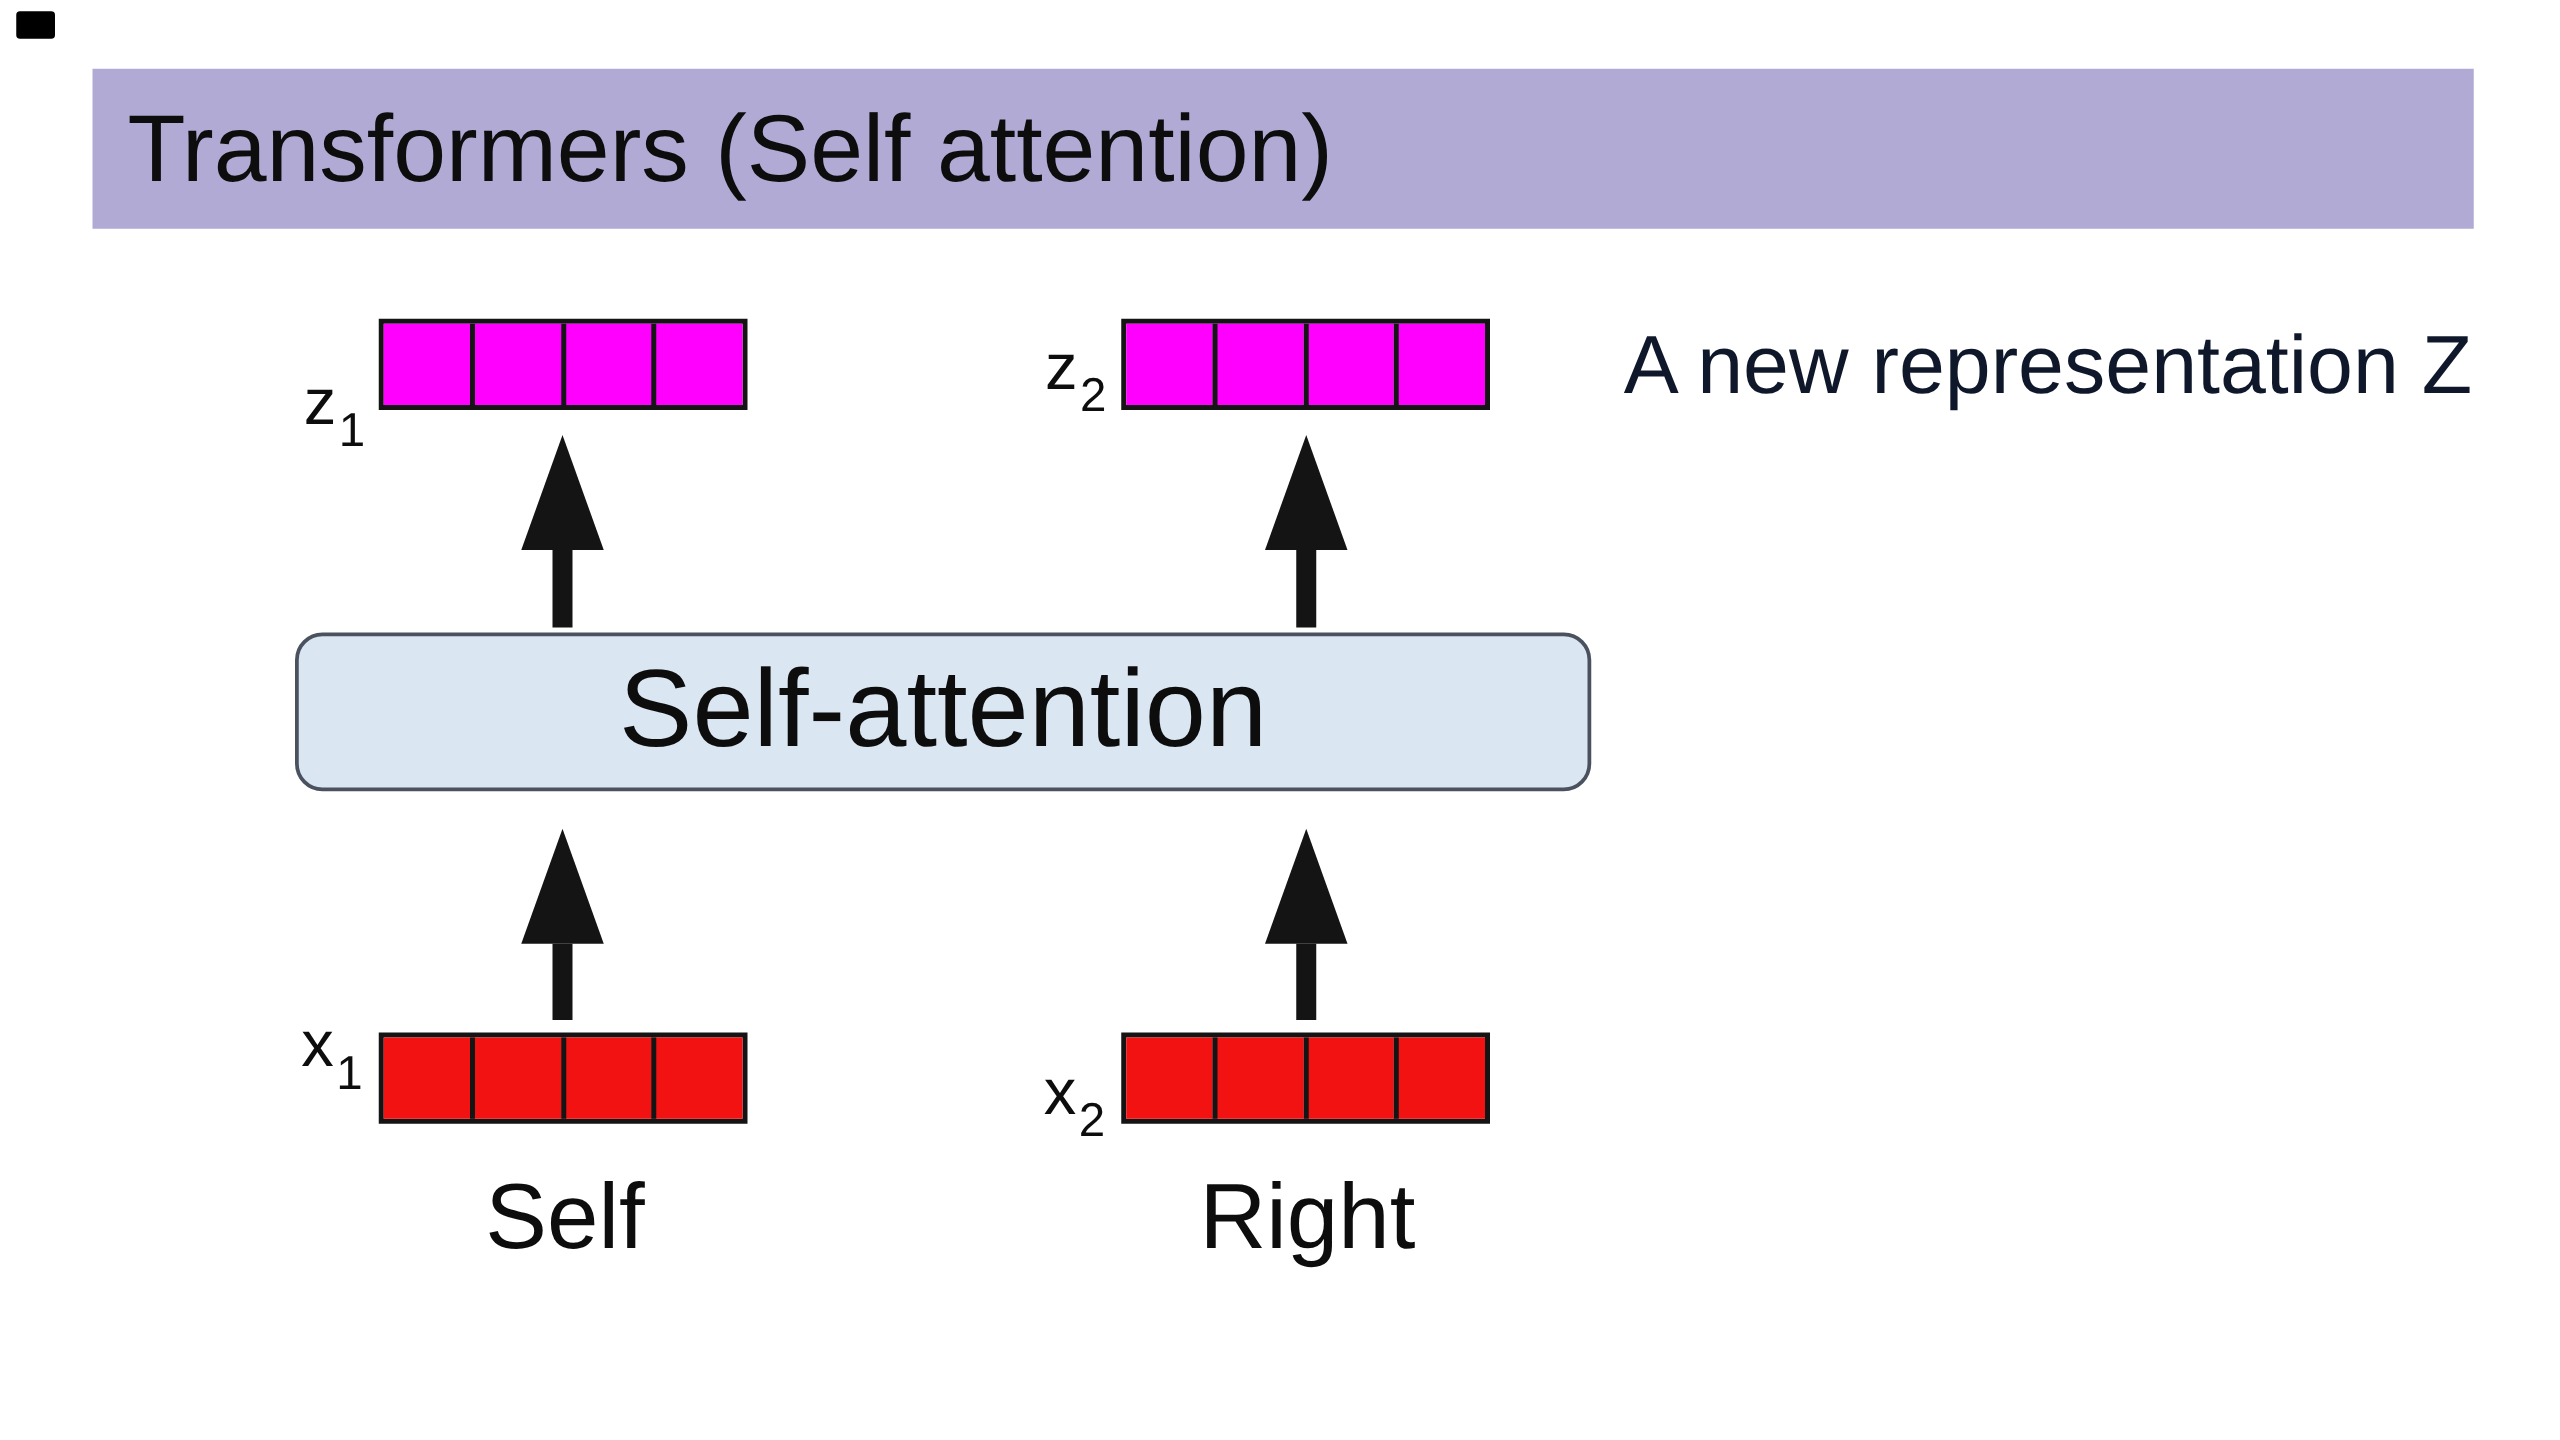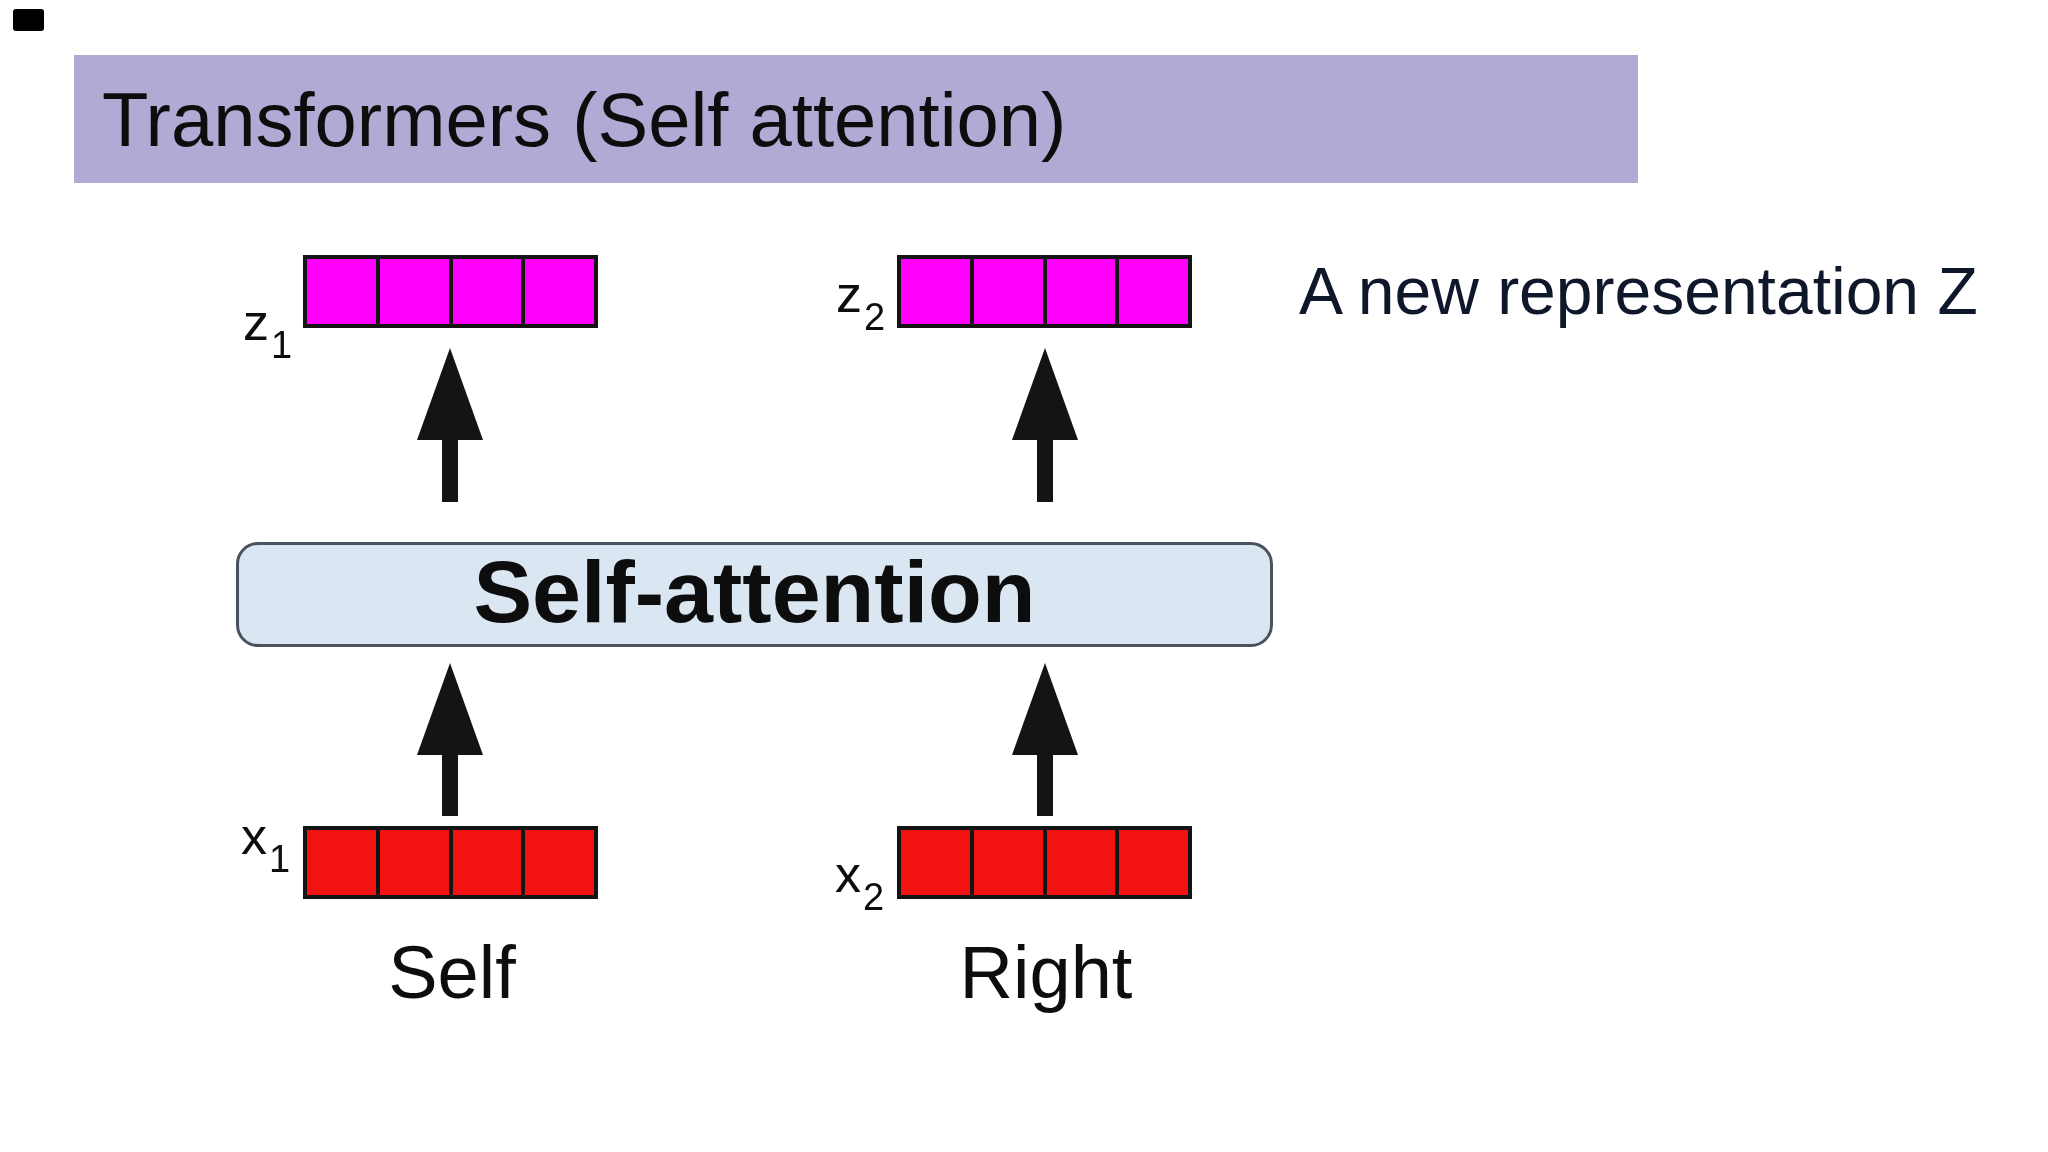--- a/index.html
+++ b/index.html
@@ -14,21 +14,21 @@
   .abs { position: absolute; }
 
   
   .corner-artifact {
     left: 13px; top: 9px; width: 31px; height: 22px;
     background: #000; border-radius: 3px;
   }
 
   
   .title-bar {
-    left: 74px; top: 55px; width: 1564px; height: 128px;
+    left: 74px; top: 55px; width: 1905px; height: 128px;
     background: var(--color-header_bg, #B0AAD5);
     display: flex; align-items: center;
   }
   .title-bar .title {
     padding-left: 28px;
     font-size: 76px;
     letter-spacing: 0px;
     color: #0d0d0d;
     white-space: nowrap;
   }
@@ -66,26 +66,26 @@
     border-bottom: 92px solid var(--color-arrow, #141414);
   }
   .arrow .arrow-stem {
     width: 16px;
     margin: 0 auto;
     background: var(--color-arrow, #141414);
   }
 
   
   .attention-box {
-    left: 236px; top: 542px; width: 1037px; height: 105px;
+    left: 236px; top: 506px; width: 1037px; height: 127px;
     background: var(--color-attention_box_fill, #DAE6F2);
     border: 3px solid var(--color-attention_box_border, #49525E);
     border-radius: 22px;
     box-sizing: border-box;
-    display: flex; align-items: center; justify-content: center; font-weight: bold;
+    display: flex; align-items: center; justify-content: center;
   }
   .attention-box .attention-label {
     font-size: 88px;
     color: #0d0d0d;
     white-space: nowrap;
     margin-top: -6px;
   }
 
   
   .annotation {

